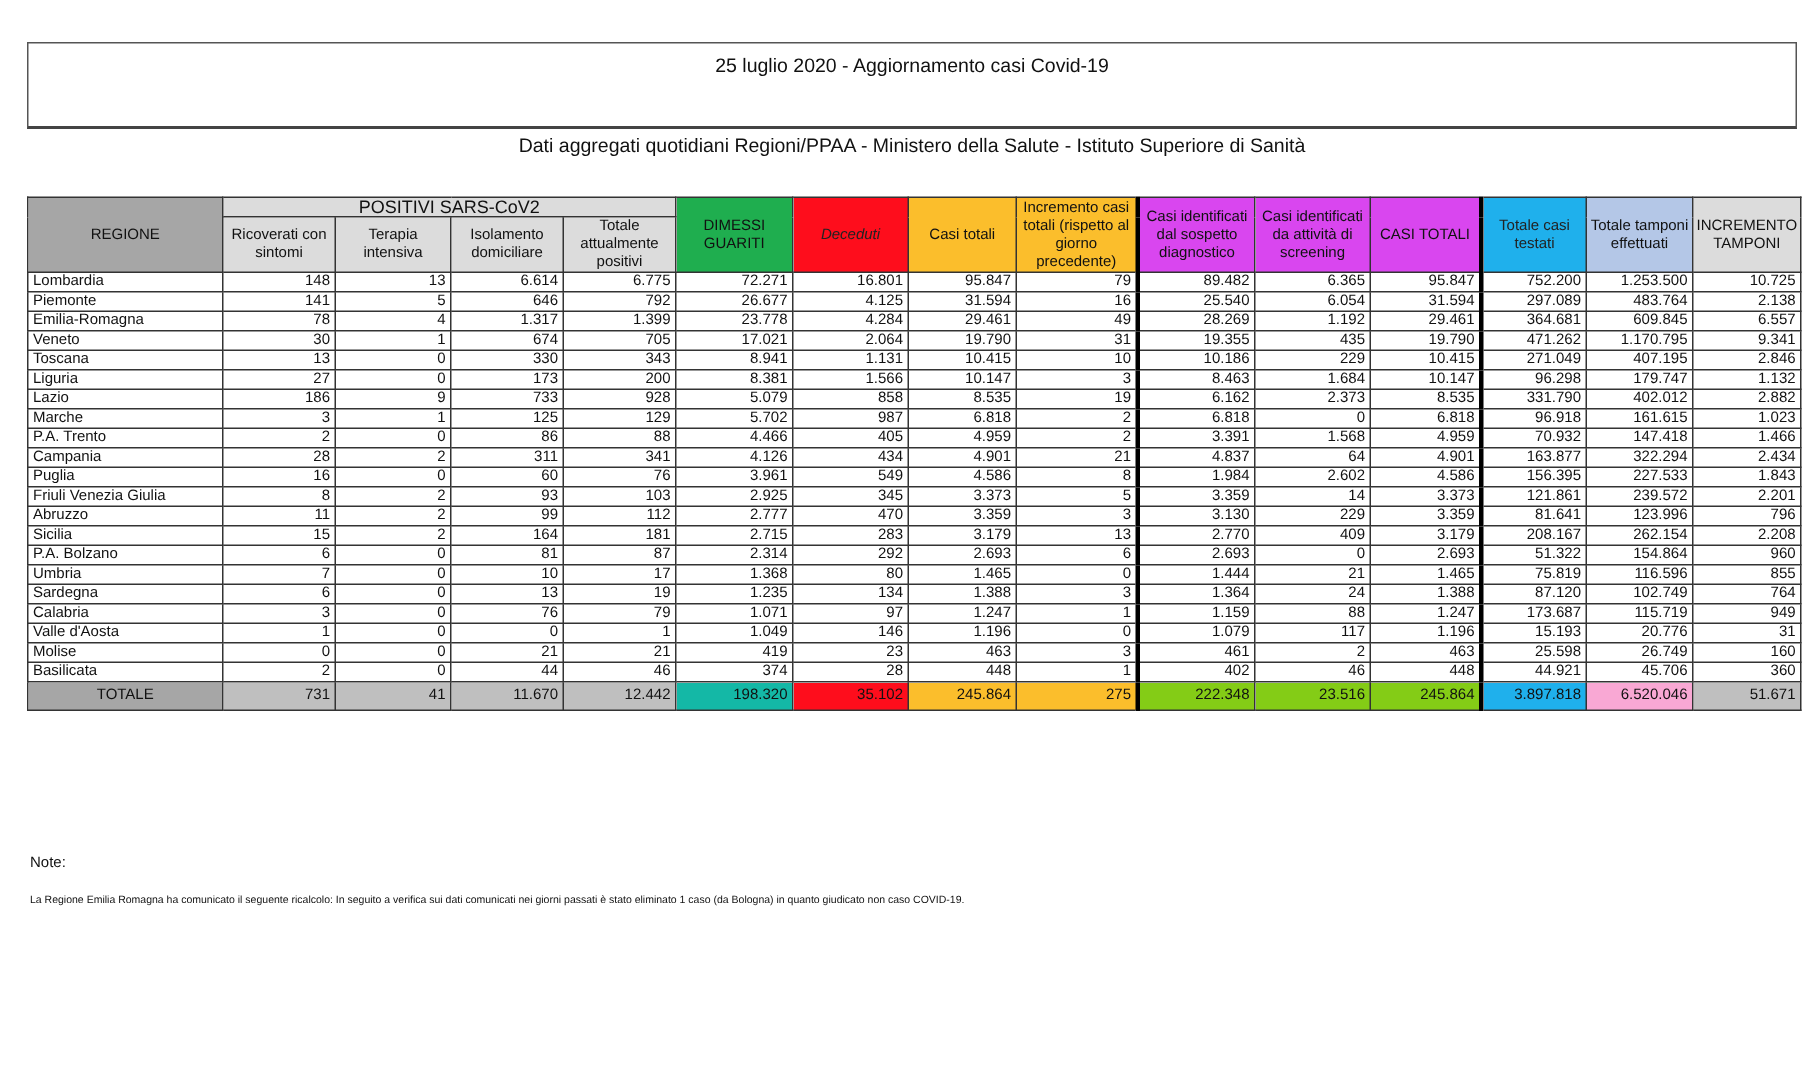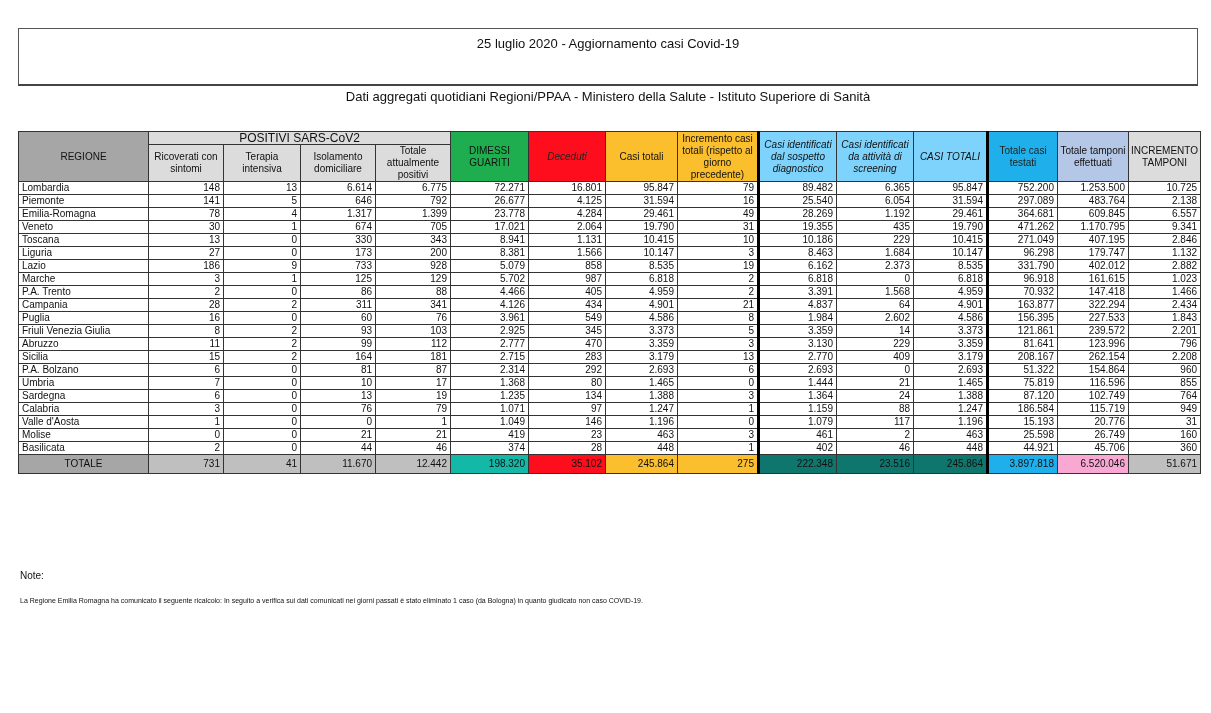--- a/index.html
+++ b/index.html
@@ -9,34 +9,34 @@
   .title-box .t2 { position:absolute; left:0; right:0; top:35px; font-size:13px;margin-top:25px; }
   table.covid { position:absolute; left:18px; top:131px; border-collapse:collapse; table-layout:fixed; font-size:10px; }
   table.covid td, table.covid th { border:1px solid #333; padding:0 3px; height:12px; line-height:12px; white-space:nowrap; overflow:hidden; }
   table.covid th { font-weight:normal; text-align:center; white-space:normal; line-height:12px; padding:0 2px; }
   th.group { background:#dcdcdc; font-weight:bold; font-size:12px; height:20px; }
   th.regione { background:#a6a6a6; font-weight:bold; }
   th.sub { background:#dcdcdc; height:54px; }
   th.green { background:#1fae4f; }
   th.red { background:#fe0d1c; color:#222;font-style:italic; }
   th.orange { background:#fbbe2c; }
-  th.yellow { background:#7dd3fc;font-style:italic; }
+  th.yellow { background:#d946ef; }
   th.blue { background:#1fb0ec; color:#222; }
   th.lblue { background:#b4c7e7; }
   th.gray { background:#dcdcdc; }
   td.name { text-align:left; }
   td.num { text-align:right; }
   .thick-l { border-left:3px solid #000 !important; }
   tr.total td { font-weight:normal; height:18px; text-align:right; }
   tr.total td.tname { background:#a6a6a6; text-align:center; }
   tr.total td.g1 { background:#bfbfbf; }
   tr.total td.green { background:#14b8a6; }
   tr.total td.red { background:#fe0d1c; }
   tr.total td.orange { background:#fbbe2c; }
-  tr.total td.yellow { background:#0f766e;padding-left:17px; }
+  tr.total td.yellow { background:#84cc16;padding-left:17px; }
   tr.total td.blue { background:#1fb0ec; }
   tr.total td.lblue { background:#f9a8d4; }
   tr.total td.gray { background:#bfbfbf; }
   .note-label { position:absolute; left:20px; top:570px; font-size:10px; }
   .note-text { position:absolute; left:20px; top:597px; font-size:7px; }
 </style>
 </head>
 <body>
 
 <div class="title-box">
@@ -380,21 +380,21 @@
         <td class="num">0</td>
         <td class="num">76</td>
         <td class="num">79</td>
         <td class="num">1.071</td>
         <td class="num">97</td>
         <td class="num">1.247</td>
         <td class="num">1</td>
         <td class="num thick-l">1.159</td>
         <td class="num">88</td>
         <td class="num">1.247</td>
-        <td class="num thick-l">186.584</td>
+        <td class="num thick-l">173.687</td>
         <td class="num">115.719</td>
         <td class="num">949</td>
       </tr>
       <tr>
         <td class="name">Valle d'Aosta</td>
         <td class="num">1</td>
         <td class="num">0</td>
         <td class="num">0</td>
         <td class="num">1</td>
         <td class="num">1.049</td>

